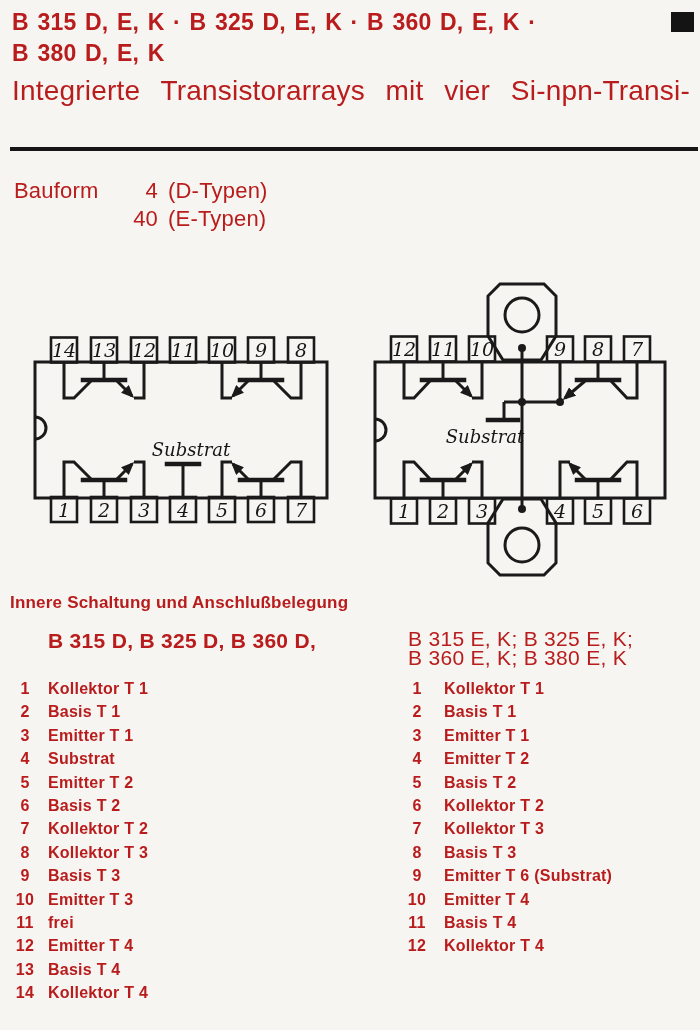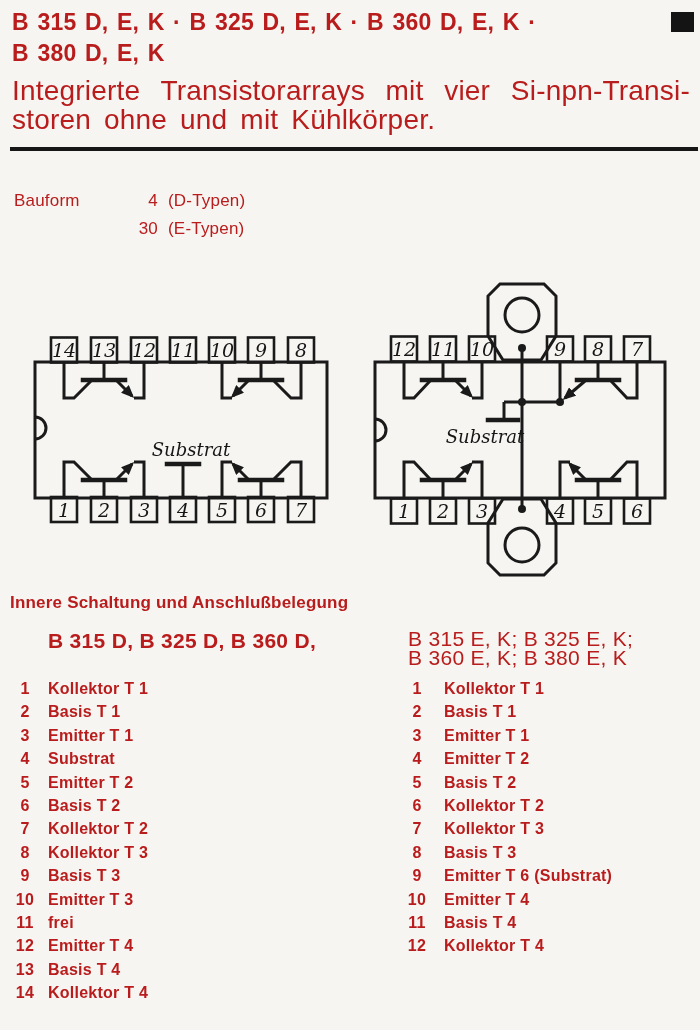--- a/index.html
+++ b/index.html
@@ -23,21 +23,21 @@
     position:absolute; left:12px; top:76px; width:678px;
     font-size:28px; line-height:29px; letter-spacing:0.2px;
   }
   .subtitle .just { text-align:justify; text-align-last:justify; }
   .subtitle .l2 { word-spacing:5px; }
   .rule {
     position:absolute; left:10px; top:147px; width:688px; height:4px;
     background:#161616;
   }
   
-  .bauform { position:absolute; left:14px; top:191px; font-size:17px; letter-spacing:0.2px; }
+  .bauform { position:absolute; left:14px; top:178px; font-size:22px; letter-spacing:0.2px; }
   .bauform .brow { display:grid; grid-template-columns:96px 38px auto; column-gap:10px; height:28px; align-items:baseline; }
   .bauform .bnum { text-align:right; }
   
   .dip14 { position:absolute; left:28px; top:336px; }
   .dip12 { position:absolute; left:368px; top:282px; }
   svg .ink   { stroke:#1a1a1a; fill:none; stroke-width:3; }
   svg .thin  { stroke:#1a1a1a; fill:none; stroke-width:2.6; }
   svg .bar   { stroke:#1a1a1a; fill:none; stroke-width:4.5; stroke-linecap:square; }
   svg .dot   { fill:#1a1a1a; stroke:none; }
   svg .pinnum {
@@ -70,34 +70,33 @@
 <div class="page">
 
   <div class="title">
     <div>B 315 D, E, K · B 325 D, E, K · B 360 D, E, K ·</div>
     <div>B 380 D, E, K</div>
   </div>
   <div class="corner-marker"></div>
 
   <div class="subtitle">
     <div class="just">Integrierte Transistorarrays mit vier Si-npn-Transi-</div>
-    <div class="l2">storen ohne und mit Kühlkörper.</div>
   </div>
 
   <div class="rule"></div>
 
   <div class="bauform">
     <div class="brow">
       <span>Bauform</span>
       <span class="bnum">4</span>
       <span>(D-Typen)</span>
     </div>
     <div class="brow">
       <span></span>
-      <span class="bnum">30</span>
+      <span class="bnum">40</span>
       <span>(E-Typen)</span>
     </div>
   </div>
 
   <svg class="dip14" width="306" height="192" viewBox="0 0 306 192">
     <defs>
       <marker id="arrL" markerUnits="userSpaceOnUse" markerWidth="13" markerHeight="11" refX="10" refY="5.5" orient="auto">
         <path d="M0 0 L13 5.5 L0 11 Z" fill="#1a1a1a"></path>
       </marker>
     </defs>

